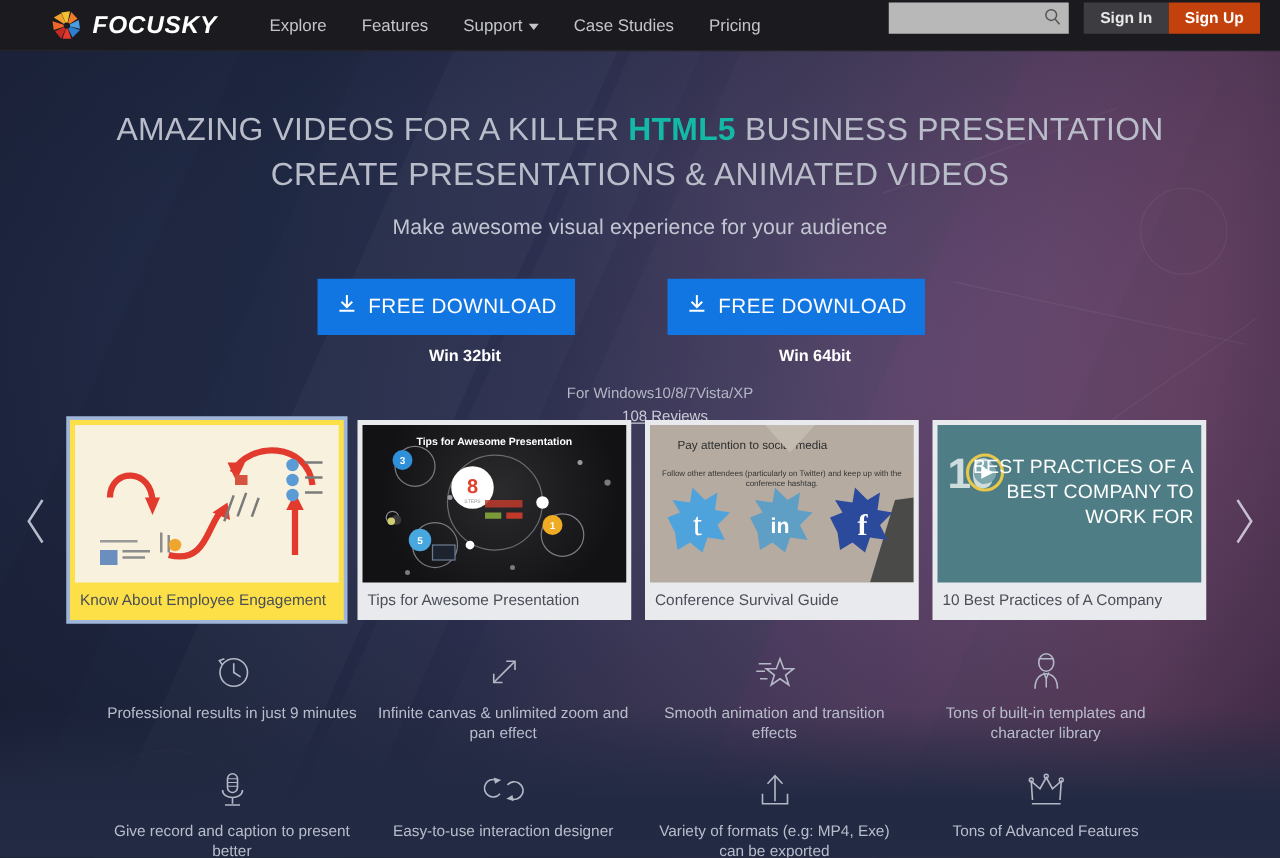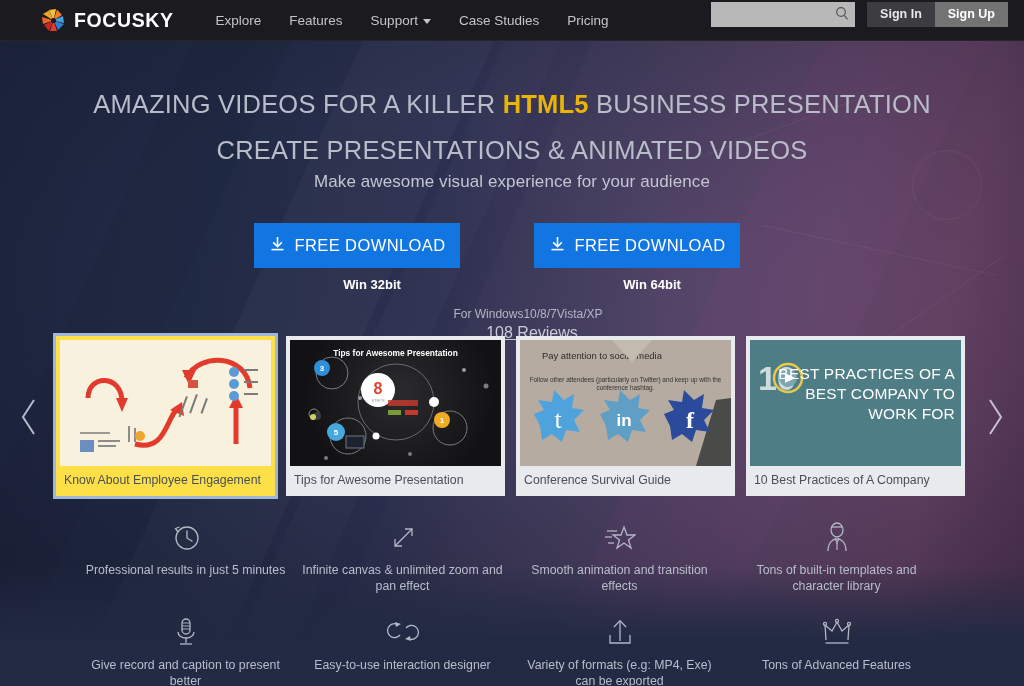--- a/index.html
+++ b/index.html
@@ -59,20 +59,21 @@
     height: 1px; background: rgba(255,255,255,.05);
   }
   .logo-wrap {
     display: flex; align-items: center; gap: 7px;
     margin-left: 40px; cursor: pointer;
   }
   .logo-mark { width: 27px; height: 27px; position: relative; }
   .logo-text {
     color: #ffffff; font-size: 19.5px; font-weight: bold;
     letter-spacing: .6px;
+    font-style: italic;
   }
   .nav { display: flex; align-items: flex-end; margin-left: 28px; }
   .nav-item {
     color: #c3c5c9; font-size: 13.5px; padding: 0 14px;
     cursor: pointer; display: flex; align-items: center; gap: 5px;
     height: 41px; line-height: 41px;
   }
   .caret {
     width: 0; height: 0; border-left: 4px solid transparent;
     border-right: 4px solid transparent; border-top: 5px solid #c3c5c9;
@@ -92,55 +93,55 @@
     width: 118px; height: 23px; margin-left: 5px;
     font-size: 12px; color: #333; font-family: "Liberation Sans", sans-serif;
   }
   .search-ico { position: absolute; right: 6px; top: 4px; }
   .btn-signin, .btn-signup {
     height: 25px; padding: 0 13px; font-size: 12.5px; font-weight: bold;
     display: flex; align-items: center; cursor: pointer; border: none;
     font-family: "Liberation Sans", sans-serif;
   }
   .btn-signin { background: #3c3c41; color: #e8e8e8; }
-  .btn-signup { background: #737373; color: #ffffff; }
+  .btn-signup { background: #c2410c; color: #ffffff; }
 
   
   #hero { position: absolute; top: 41px; left: 0; width: 1024px; z-index: 5; }
   .h-line {
     text-align: center; color: #b9bcc9; font-size: 25.5px;
     letter-spacing: .2px; line-height: 29px;
   }
   .h1a { margin-top: 49px; }
-  .h1a b { color: #eab308; font-weight: bold; }
-  .h1b { margin-top: 17px; }
+  .h1a b { color: #14b8a6; font-weight: bold; }
+  .h1b { margin-top: 7px; }
   .h-sub {
     text-align: center; color: #c3c6d2; font-size: 17px;
-    margin-top: 7px; letter-spacing: .1px;
+    margin-top: 17px; letter-spacing: .1px;
   }
 
   .dl-row {
     display: flex; justify-content: center; gap: 44px; margin-top: 31px;
   }
   .dl-col { width: 236px; text-align: center; }
   .dl-btn {
     width: 206px; height: 45px; background: #1175e2; border: none;
     color: #fff; font-size: 16.5px; letter-spacing: .4px;
     display: flex; align-items: center; justify-content: center; gap: 9px;
     cursor: pointer; font-family: "Liberation Sans", sans-serif;
   }
   .dl-cap {
     color: #ffffff; font-size: 13px; font-weight: bold; margin-top: 9px;
   }
   .os-line {
     text-align: center; color: #b3b6c4; font-size: 12px; margin-top: 15px; padding-left: 32px;
   }
   .rev-line { text-align: center; margin-top: 3px; }
   .rev-line a {
-    color: #c8cbd6; font-size: 16px; text-decoration: underline; cursor: pointer; margin-left: 40px;
+    color: #c8cbd6; font-size: 12px; text-decoration: underline; cursor: pointer; margin-left: 40px;
   }
 
   
   #carousel {
     position: absolute; top: 336px; left: 0; width: 1024px; height: 168px; z-index: 6;
   }
   .arrow {
     position: absolute; top: 48px; width: 34px; height: 70px;
     cursor: pointer; display: flex; align-items: center; justify-content: center;
   }
@@ -463,21 +464,21 @@
   <div class="f-row">
 
     <div class="f-cell">
       <div class="f-ico">
         <svg width="30" height="30" viewBox="0 0 30 30">
           <circle cx="16" cy="16" r="11" fill="none" stroke="#b3b7c6" stroke-width="1.3"></circle>
           <polyline points="16,8.5 16,16 21.5,19.5" fill="none" stroke="#b3b7c6" stroke-width="1.3"></polyline>
           <polyline points="7,10 4.5,6.5 8.5,5" fill="none" stroke="#b3b7c6" stroke-width="1.3"></polyline>
         </svg>
       </div>
-      <div class="f-txt">Professional results in just 5 minutes</div>
+      <div class="f-txt">Professional results in just 9 minutes</div>
     </div>
 
     <div class="f-cell">
       <div class="f-ico">
         <svg width="30" height="30" viewBox="0 0 30 30">
           <line x1="7" y1="24" x2="24" y2="7" stroke="#b3b7c6" stroke-width="1.3"></line>
           <polyline points="24,14 24,7 17,7" fill="none" stroke="#b3b7c6" stroke-width="1.3"></polyline>
           <polyline points="7,17 7,24 14,24" fill="none" stroke="#b3b7c6" stroke-width="1.3"></polyline>
         </svg>
       </div>

